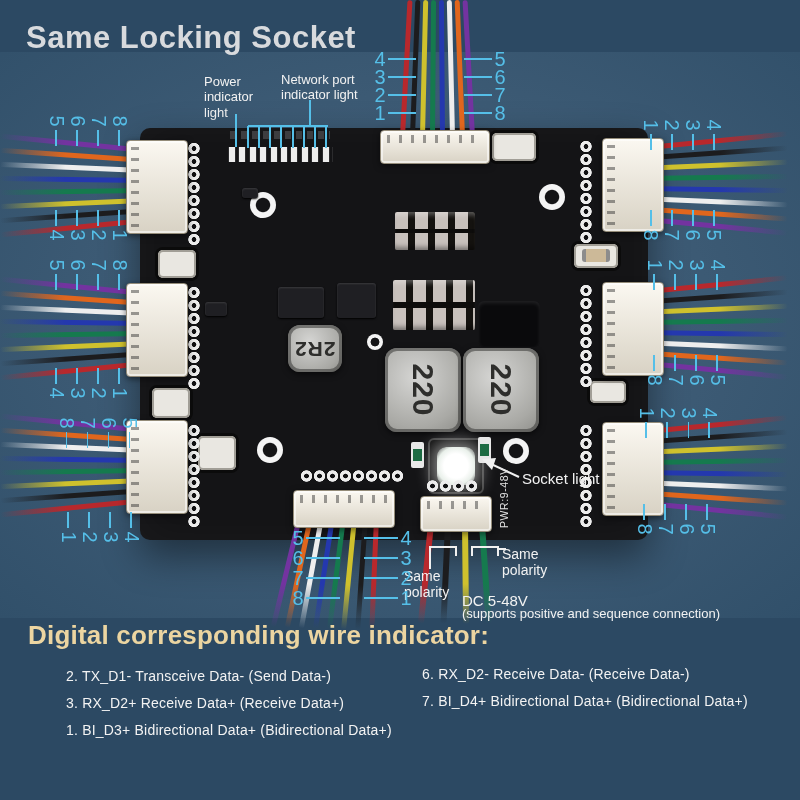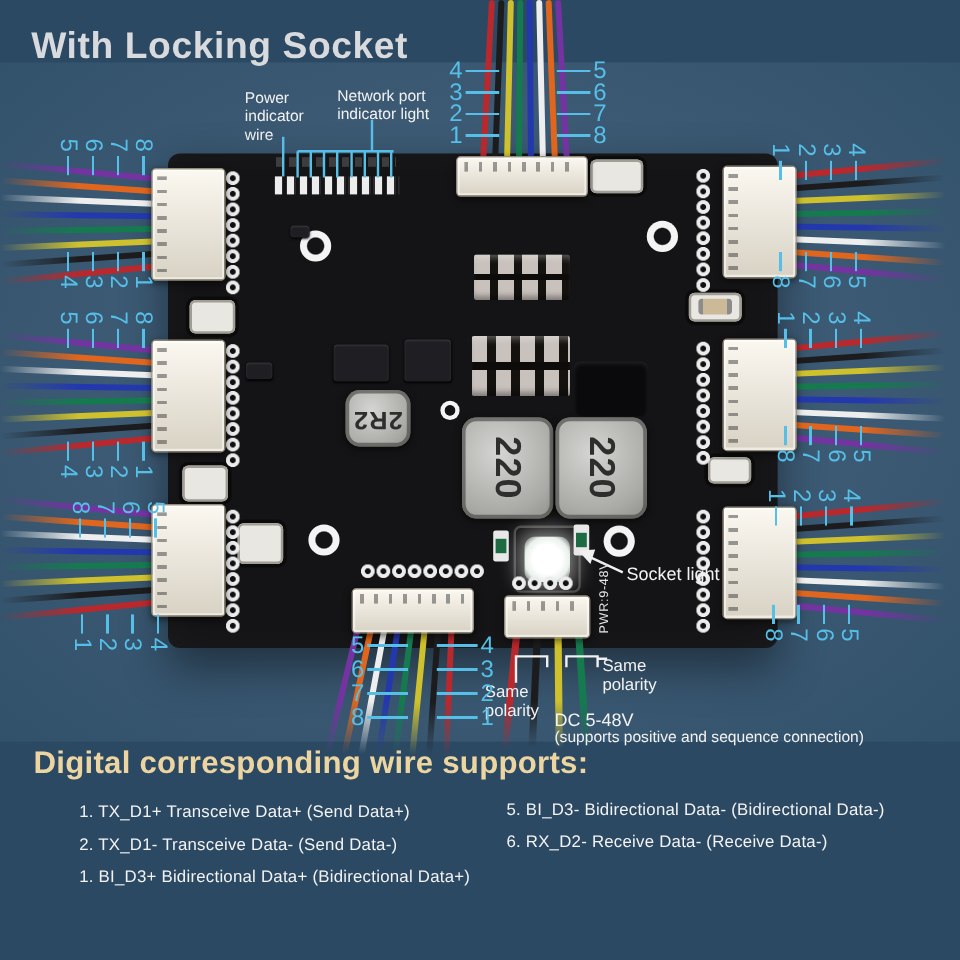--- a/index.html
+++ b/index.html
@@ -68,23 +68,23 @@
   .vtext{color:#e4e4e4;font-size:10.5px;letter-spacing:.6px;transform:rotate(-90deg);transform-origin:0 0;white-space:nowrap;}
   .seq-head{left:28px;top:620px;font-size:26px;font-weight:bold;color:#ecd5a1;letter-spacing:.2px;}
   .seq-col{position:absolute;color:#f3f3f3;font-size:14px;}
   .seq-item{margin-bottom:11px;letter-spacing:.2px;white-space:nowrap;}
 </style>
 </head>
 <body>
 
 <div class="abs photo-band"></div>
 
-<div class="abs title">With Locking Socket</div>
-
-<div class="abs callout" style="left:204px;top:74px;width:58px;">Power indicator wire</div>
+<div class="abs title">Same Locking Socket</div>
+
+<div class="abs callout" style="left:204px;top:74px;width:58px;">Power indicator light</div>
 <div class="abs callout" style="left:281px;top:72px;width:98px;">Network port indicator light</div>
 
 <div class="abs board">
   <div class="res-row" style="left:90px;top:3px;width:100px;height:8px;"></div>
   <div class="led-row" style="left:88px;top:19px;width:105px;height:15px;"></div>
   <div class="hole" style="left:110px;top:64px;width:26px;height:26px;"></div>
   <div class="hole" style="left:399px;top:56px;width:26px;height:26px;"></div>
   <div class="hole" style="left:117px;top:309px;width:26px;height:26px;"></div>
   <div class="hole" style="left:363px;top:310px;width:26px;height:26px;"></div>
   <div class="hole" style="left:227px;top:206px;width:16px;height:16px;"></div>
@@ -346,22 +346,22 @@
     <span class="num">8</span>
   </div>
 <div class="ng ng-col bc-col" style="left:398px;top:528px;">
     <div class="ticks t-left"></div>
     <span class="num">4</span>
     <span class="num">3</span>
     <span class="num">2</span>
     <span class="num">1</span>
   </div>
 
-<div class="abs seq-head">Digital corresponding wire supports:</div>
+<div class="abs seq-head">Digital corresponding wire indicator:</div>
 <div class="seq-col" style="left:66px;top:668px;">
-    <div class="seq-item">1. TX_D1+ Transceive Data+ (Send Data+)</div>
     <div class="seq-item">2. TX_D1- Transceive Data- (Send Data-)</div>
+    <div class="seq-item">3. RX_D2+ Receive Data+ (Receive Data+)</div>
     <div class="seq-item">1. BI_D3+ Bidirectional Data+ (Bidirectional Data+)</div>
   </div>
 <div class="seq-col" style="left:422px;top:666px;">
-    <div class="seq-item">5. BI_D3- Bidirectional Data- (Bidirectional Data-)</div>
     <div class="seq-item">6. RX_D2- Receive Data- (Receive Data-)</div>
+    <div class="seq-item">7. BI_D4+ Bidirectional Data+ (Bidirectional Data+)</div>
   </div>
 
 </body></html>

